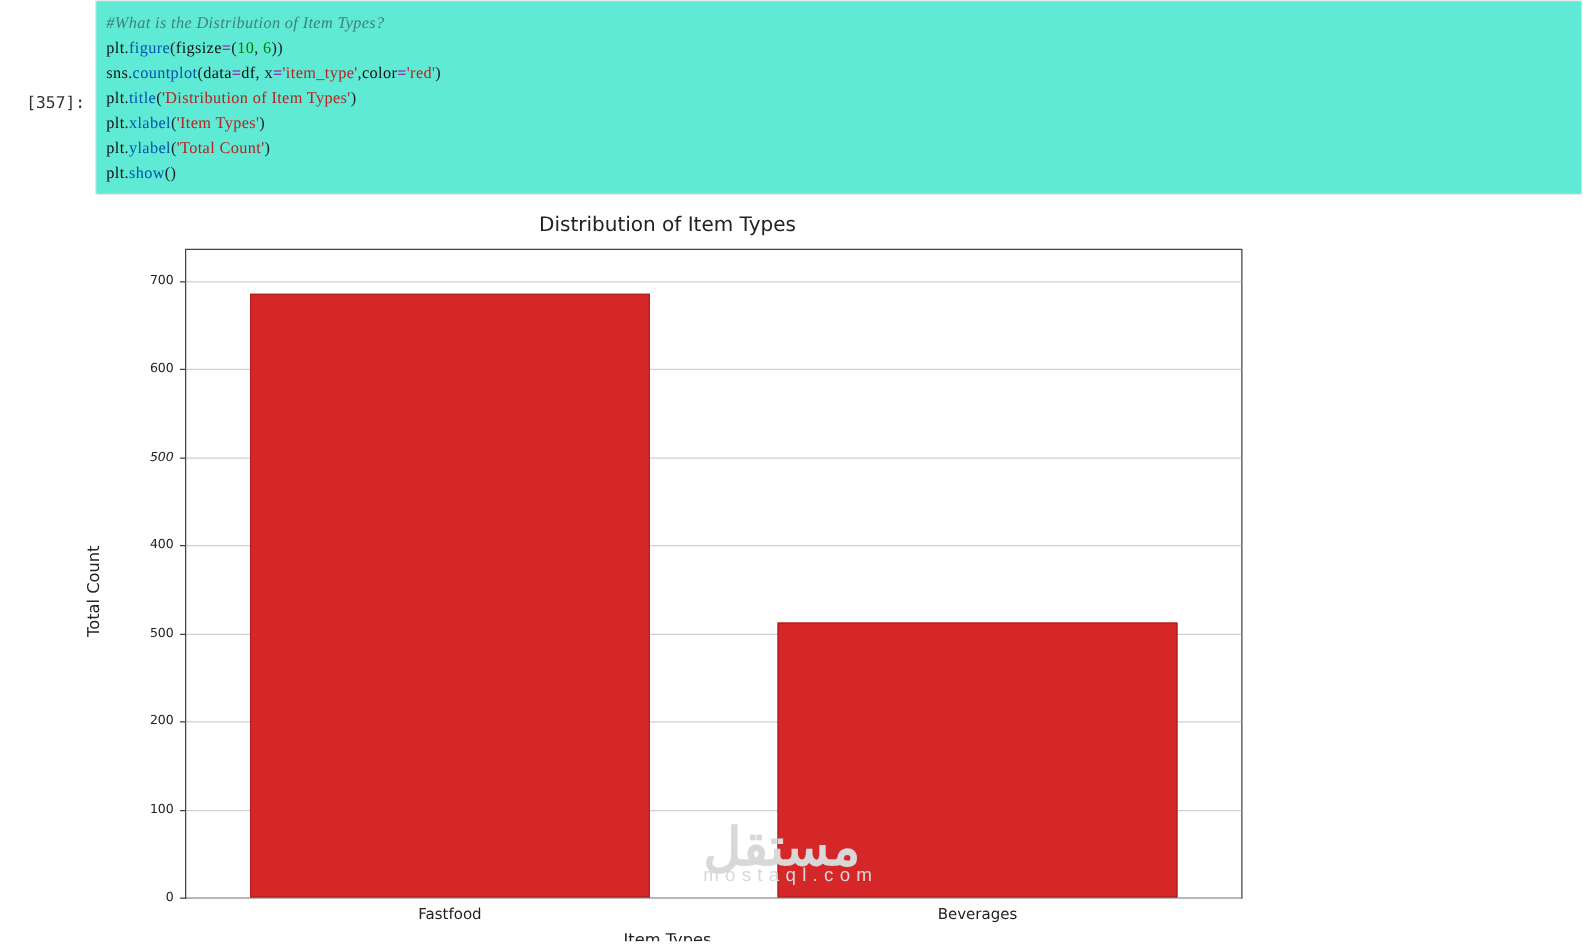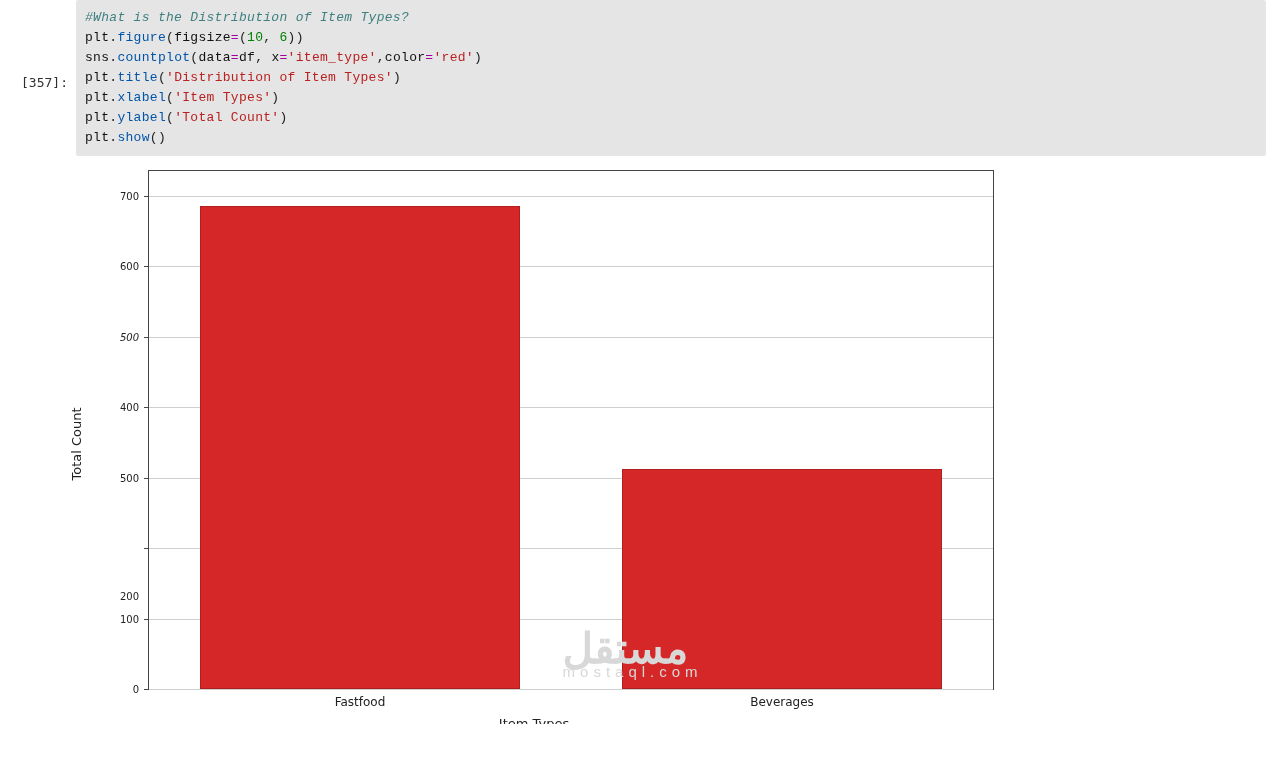--- a/index.html
+++ b/index.html
@@ -19,25 +19,25 @@
     text-align: right;
     padding: 8px 8px 0 0;
     color: #303030;
     font-family: "DejaVu Sans Mono", Menlo, Consolas, monospace;
     font-size: 13px;
     flex-shrink: 0;
     white-space: nowrap;
   }
   .code-area {
     flex: 1;
-    background: #e5e5e5;
+    background: #5eead4;
     border: 1px solid #e6e6e6;
     border-radius: 2px;
     padding: 7px 8px;
-    font-family: Liberation Mono, monospace;
+    font-family: Liberation Serif, serif;
     font-size: 13px;
     line-height: 20px;
     color: #111;
     white-space: pre;
     letter-spacing: 0.3px;
   }
   .c-comment { color: #408080; font-style: italic; }
   .c-name    { color: #111; }
   .c-func    { color: #0055aa; }
   .c-op      { color: #a000a0; }
@@ -175,20 +175,21 @@
   <div class="code-area"><span class="c-comment">#What is the Distribution of Item Types?</span>
 <span class="c-name">plt</span><span class="c-punct">.</span><span class="c-func">figure</span><span class="c-punct">(</span><span class="c-name">figsize</span><span class="c-op">=</span><span class="c-punct">(</span><span class="c-num">10</span><span class="c-punct">, </span><span class="c-num">6</span><span class="c-punct">)</span><span class="c-punct">)</span>
 <span class="c-name">sns</span><span class="c-punct">.</span><span class="c-func">countplot</span><span class="c-punct">(</span><span class="c-name">data</span><span class="c-op">=</span><span class="c-name">df</span><span class="c-punct">, </span><span class="c-name">x</span><span class="c-op">=</span><span class="c-str">'item_type'</span><span class="c-punct">,</span><span class="c-name">color</span><span class="c-op">=</span><span class="c-str">'red'</span><span class="c-punct">)</span>
 <span class="c-name">plt</span><span class="c-punct">.</span><span class="c-func">title</span><span class="c-punct">(</span><span class="c-str">'Distribution of Item Types'</span><span class="c-punct">)</span>
 <span class="c-name">plt</span><span class="c-punct">.</span><span class="c-func">xlabel</span><span class="c-punct">(</span><span class="c-str">'Item Types'</span><span class="c-punct">)</span>
 <span class="c-name">plt</span><span class="c-punct">.</span><span class="c-func">ylabel</span><span class="c-punct">(</span><span class="c-str">'Total Count'</span><span class="c-punct">)</span>
 <span class="c-name">plt</span><span class="c-punct">.</span><span class="c-func">show</span><span class="c-punct">()</span></div>
 </div>
 
 <div class="output">
+  <div class="chart-title">Distribution of Item Types</div>
   <div class="chart-box">
     <div class="yaxis-label">Total Count</div>
     <div class="plot-frame" id="plot-frame">
       <div class="bars-row" id="bars-row">
           <div class="bar-slot">
             <div class="bar" style="height: 93.1973%; background: rgb(214, 39, 40);"></div>
             <div class="xtick-label">Fastfood</div>
           </div>
           <div class="bar-slot">
             <div class="bar" style="height: 42.449%; background: rgb(214, 39, 40);"></div>
@@ -200,21 +201,21 @@
         <div class="wm-small">mostaql.com</div>
       </div>
     <div class="gridline" style="top: 100%;"></div>
         <div class="ytick" style="top: 100%;"></div>
         <div class="ytick-label" style="top: 100%;">0</div>
         <div class="gridline" style="top: 86.3946%;"></div>
         <div class="ytick" style="top: 86.3946%;"></div>
         <div class="ytick-label" style="top: 86.3946%;">100</div>
         <div class="gridline" style="top: 72.7891%;"></div>
         <div class="ytick" style="top: 72.7891%;"></div>
-        <div class="ytick-label" style="top: 72.7891%; margin-top: 48px;">200</div>
+        <div class="ytick-label" style="top: 72.7891%;">200</div>
         <div class="gridline" style="top: 59.1837%;"></div>
         <div class="ytick" style="top: 59.1837%;"></div>
         <div class="ytick-label" style="top: 59.1837%;">500</div>
         <div class="gridline" style="top: 45.5782%;"></div>
         <div class="ytick" style="top: 45.5782%;"></div>
         <div class="ytick-label" style="top: 45.5782%;">400</div>
         <div class="gridline" style="top: 31.9728%;"></div>
         <div class="ytick" style="top: 31.9728%;"></div>
         <div class="ytick-label" style="top: 31.9728%; font-style: italic;">500</div>
         <div class="gridline" style="top: 18.3673%;"></div>

